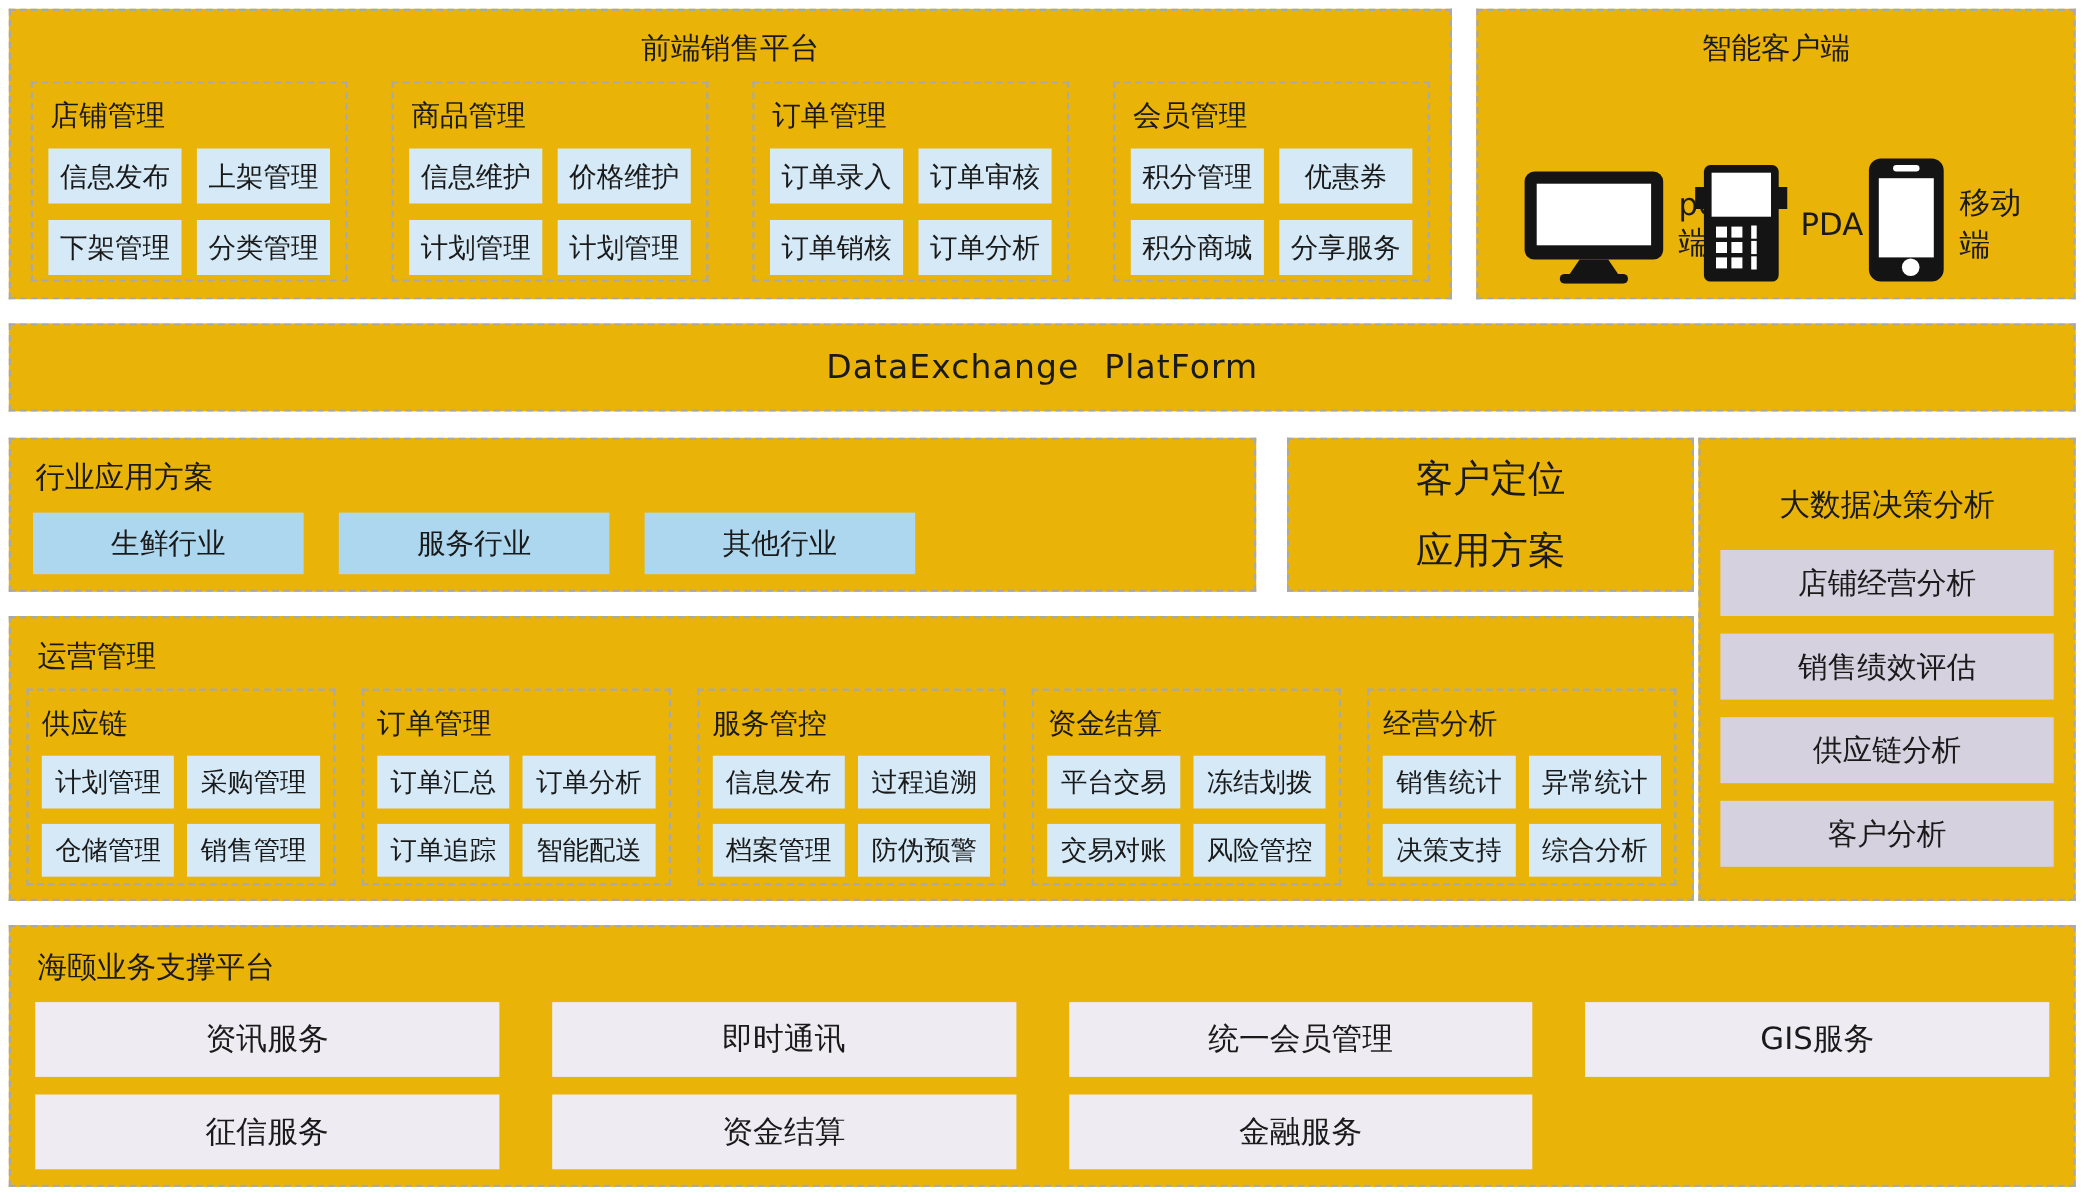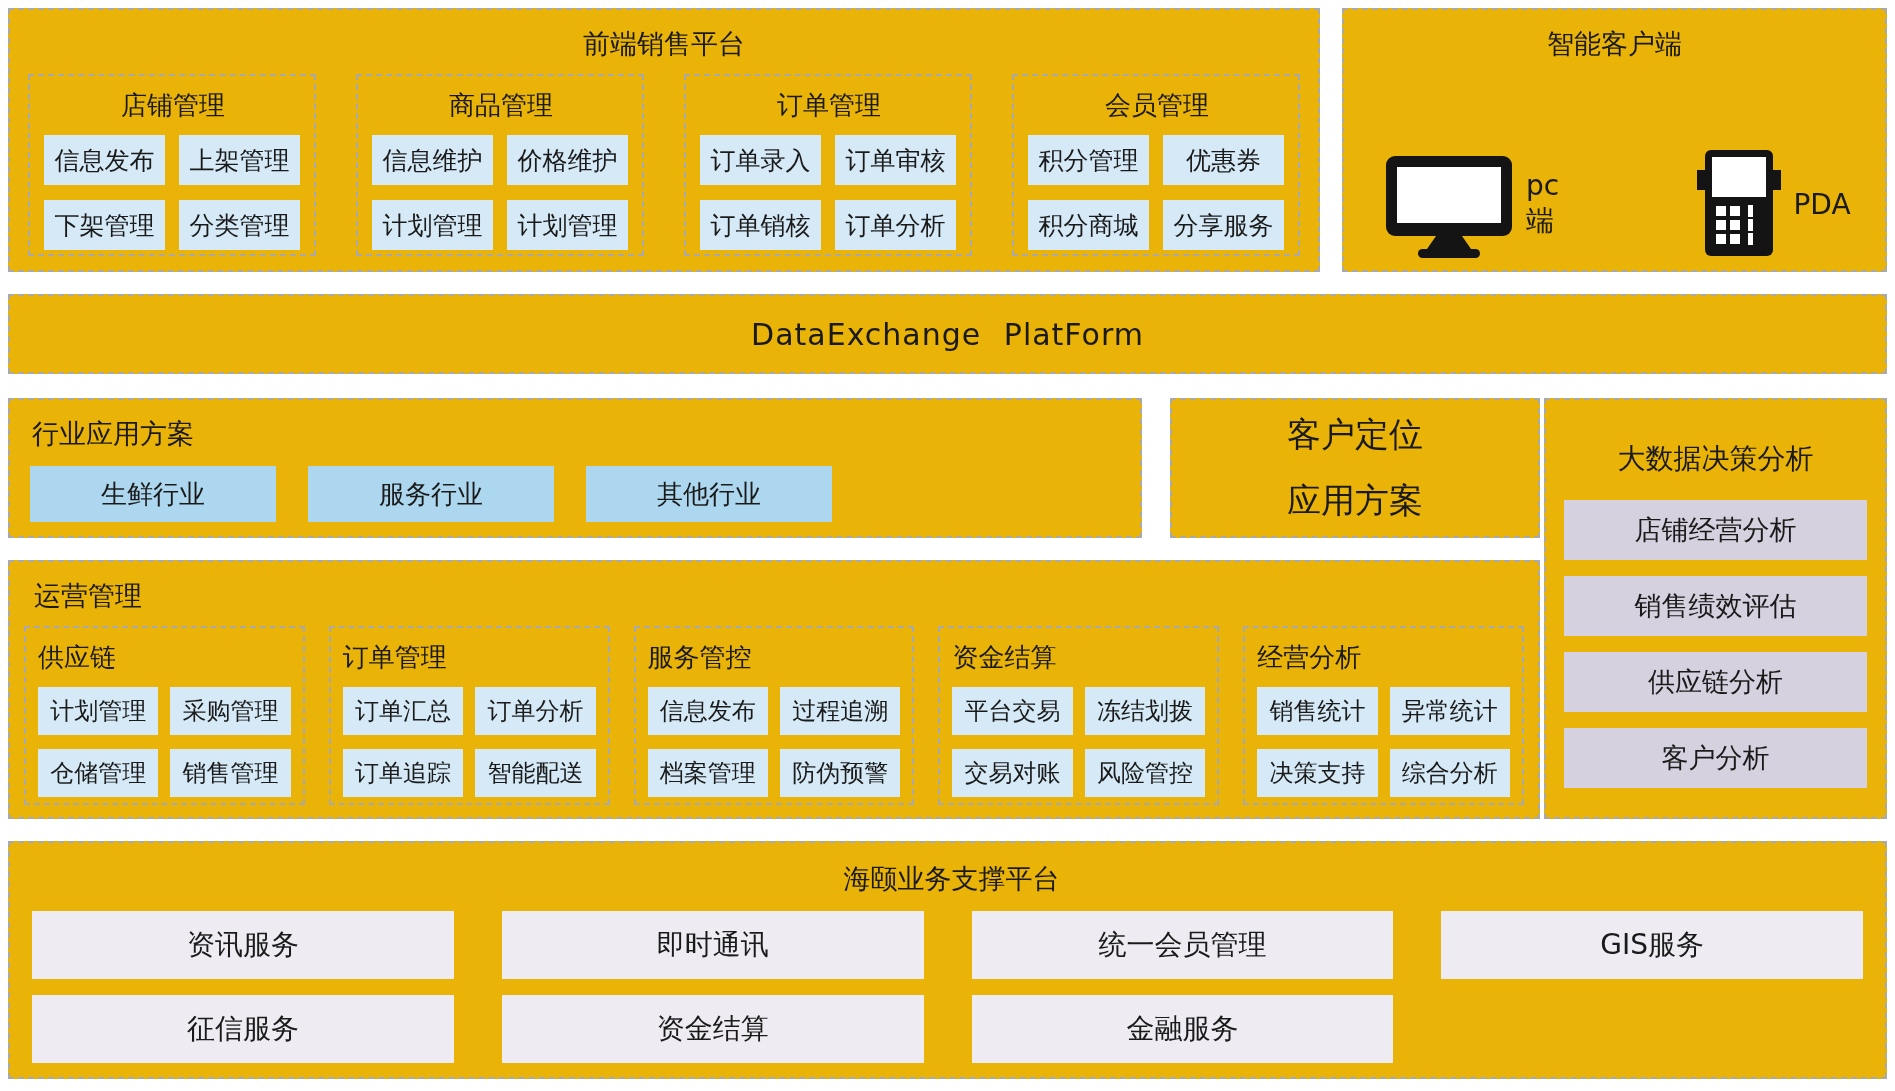--- a/index.html
+++ b/index.html
@@ -18,21 +18,21 @@
     font-family:"DejaVu Sans","Liberation Sans",sans-serif;
     color:var(--text-color);
     padding:8px;overflow:hidden;
   }
   .dashed{border:2px dashed var(--border-gray);background:#eab308;}
 
   
   .row-top{display:flex;gap:22px;height:264px;}
   .frontend{width:1312px;display:flex;flex-direction:column;padding:6px 18px 14px;}
   .sec-title-center{text-align:center;font-size:27px;padding:10px 0 12px;flex:none;}
-  .groups{display:flex;gap:40px;flex:1;min-height:0;text-align:center;}
+  .groups{display:flex;gap:40px;flex:1;min-height:0;}
   .fgroup{flex:1;padding:8px 14px;display:flex;flex-direction:column;}
   .fgroup-title{font-size:26px;margin:4px 0 12px 2px;}
   .fgrid{display:grid;grid-template-columns:1fr 1fr;gap:15px 14px;align-content:start;}
   .fitem{background:var(--item-blue);height:50px;display:flex;align-items:center;justify-content:center;font-size:25px;white-space:nowrap;}
 
   .smart{flex:1;display:flex;flex-direction:column;padding:6px 26px 12px;}
   .clients{flex:1;display:flex;justify-content:space-between;align-items:flex-end;padding:0 14px;}
   .client{display:flex;flex-direction:row;align-items:center;width:32%;gap:12px;}
   .client-icon{height:120px;display:flex;align-items:flex-end;justify-content:center;}
   .client-label{font-size:28px;margin-top:12px;}
@@ -58,21 +58,21 @@
   .ogroup-title{text-align:left;font-size:26px;margin:6px 0 12px;}
   .ogrid{display:grid;grid-template-columns:1fr 1fr;gap:14px 12px;align-content:start;}
   .oitem{background:var(--item-blue);height:48px;display:flex;align-items:center;justify-content:center;font-size:24px;white-space:nowrap;}
 
   .bigdata{flex:1;padding:16px 18px;display:flex;flex-direction:column;}
   .bigdata-title{text-align:center;font-size:28px;margin:24px 0 22px;}
   .bigdata-items{display:flex;flex-direction:column;gap:16px;}
   .bigdata-item{height:60px;background:var(--bigdata-gray);display:flex;align-items:center;justify-content:center;font-size:27px;}
 
   
-  .support{margin-top:22px;height:238px;padding:8px 16px 14px;display:flex;flex-direction:column;text-align:center;}
+  .support{margin-top:22px;height:238px;padding:8px 16px 14px;display:flex;flex-direction:column;}
   .support-title{font-size:27px;margin:10px 0 14px 8px;}
   .support-grid{display:grid;grid-template-columns:repeat(4,1fr);gap:16px 48px;flex:1;padding:0 6px;}
   .support-item{background:var(--support-lavender);display:flex;align-items:center;justify-content:center;font-size:28px;}
   svg{display:block;}
 </style>
 </head>
 <body>
 
 <div class="row-top">
 
@@ -153,20 +153,31 @@
             <rect x="33" y="72" width="10" height="10" fill="#ffffff"></rect>
             <rect x="51" y="71" width="5" height="12" fill="#ffffff"></rect>
             <rect x="19" y="86" width="10" height="10" fill="#ffffff"></rect>
             <rect x="33" y="86" width="10" height="10" fill="#ffffff"></rect>
             <rect x="51" y="85" width="5" height="12" fill="#ffffff"></rect>
           </svg>
         </div>
         <div class="client-label">PDA</div>
       </div>
 
+      <div class="client">
+        <div class="client-icon">
+          <svg width="72" height="116" viewBox="0 0 72 116">
+            <rect x="2" y="2" width="68" height="112" rx="11" fill="var(--icon-black)"></rect>
+            <rect x="24" y="8" width="24" height="6" rx="3" fill="#ffffff"></rect>
+            <rect x="11" y="20" width="50" height="72" fill="#ffffff"></rect>
+            <circle cx="40" cy="101" r="8" fill="#ffffff"></circle>
+          </svg>
+        </div>
+        <div class="client-label">移动端</div>
+      </div>
 
     </div>
   </section>
 </div>
 
 <section class="band dashed">
   <span>DataExchange PlatForm</span>
 </section>
 
 <div class="mid">

